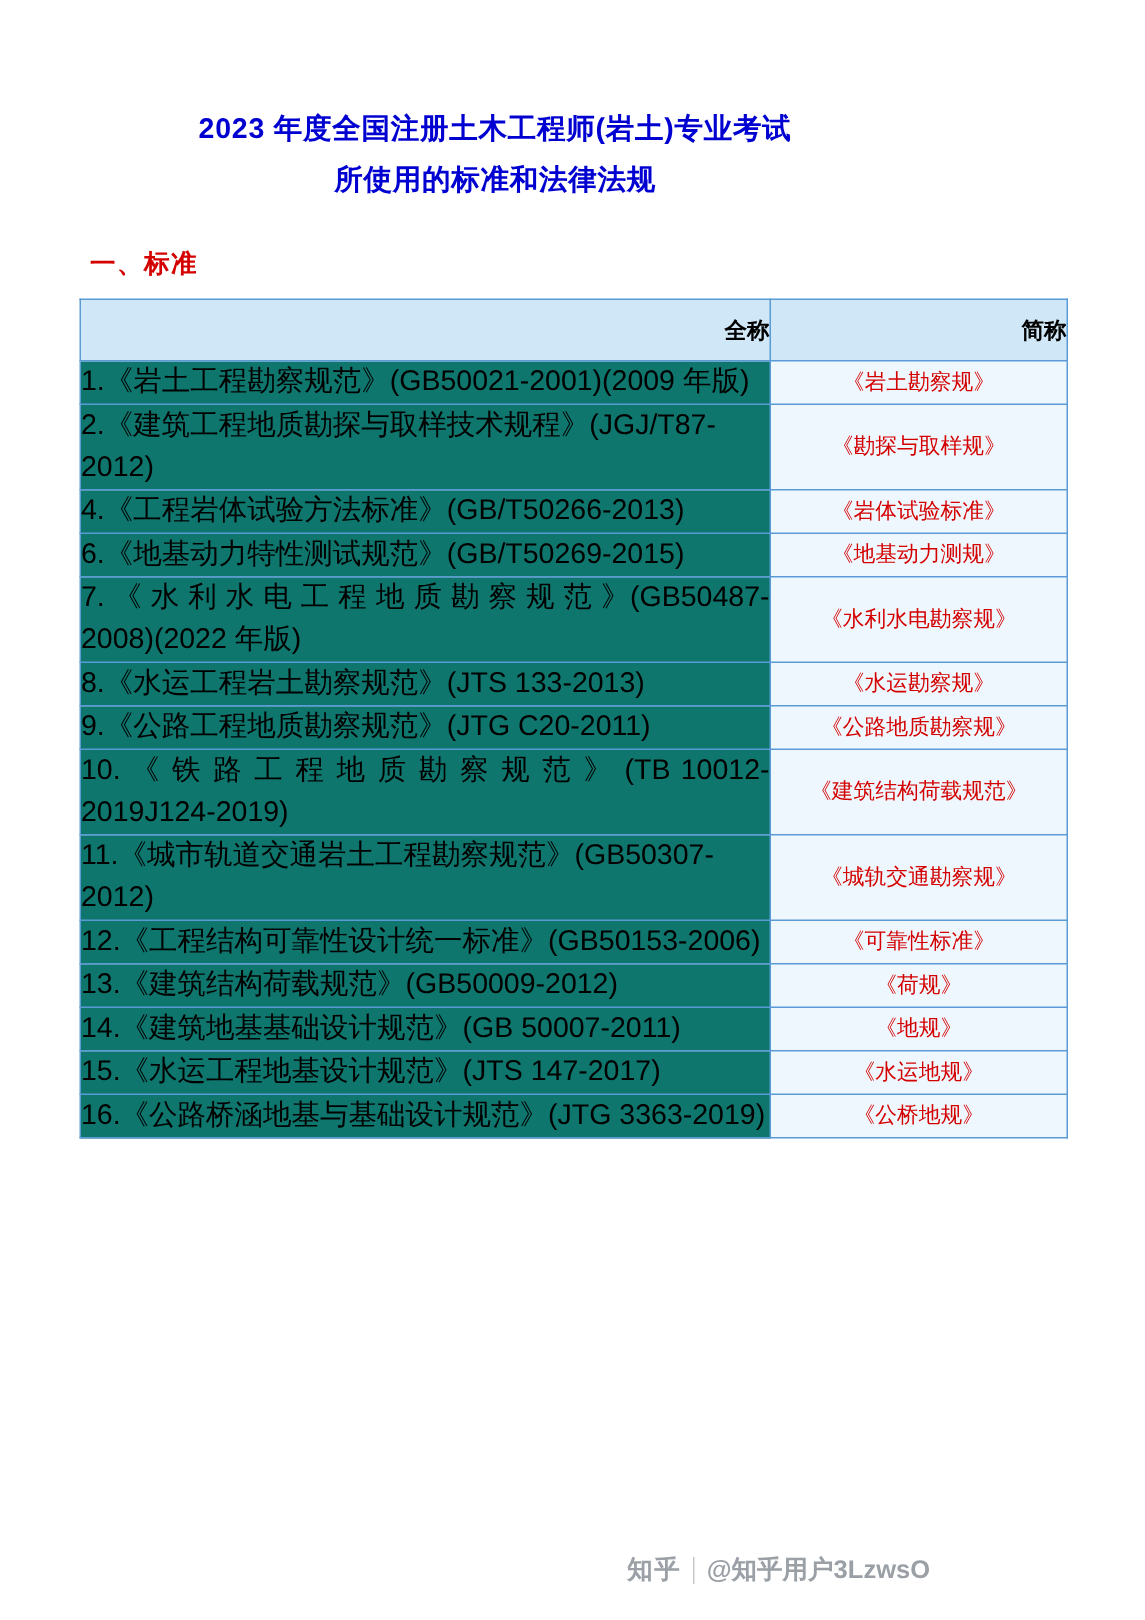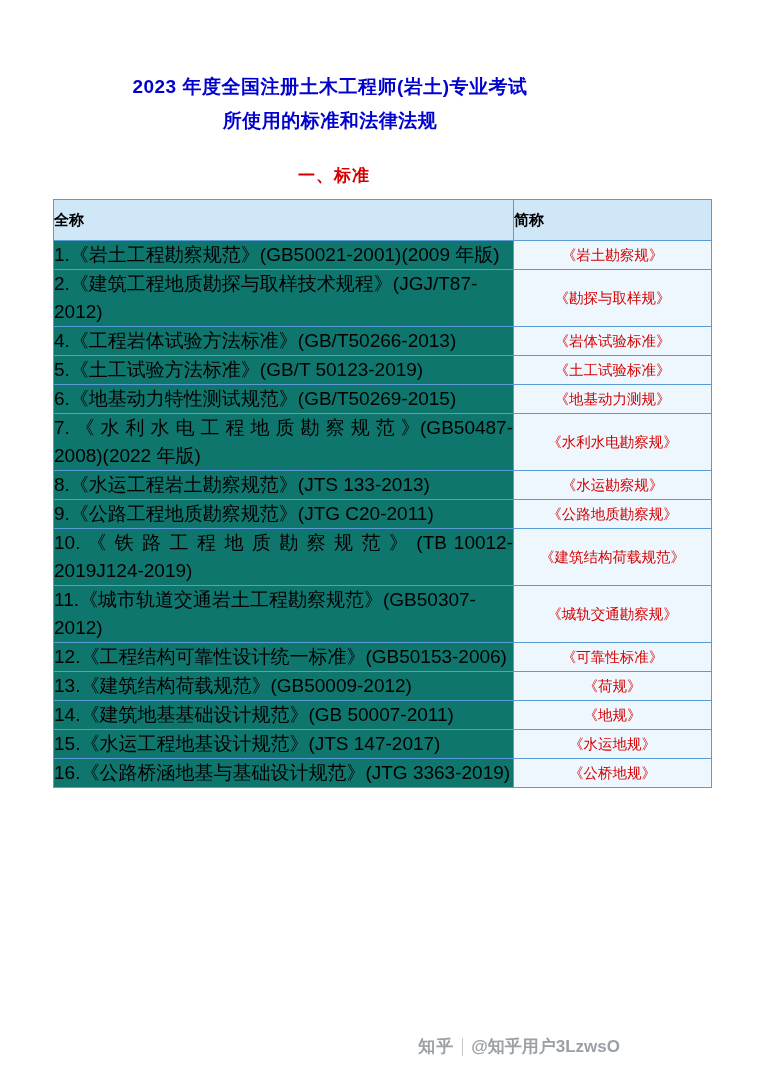--- a/index.html
+++ b/index.html
@@ -31,39 +31,38 @@
     font-size: 19px;
     line-height: 34px;
     letter-spacing: 0.5px;
   }
   .section-heading {
     color: #d40000;
     font-weight: bold;
     font-size: 17px;
     margin: 8px 0 12px 8px;
     letter-spacing: 1px;
-    text-align: center;
   }
   table.std-table {
     border-collapse: collapse;
     width: 658px;
     table-layout: fixed;
     margin-left: 1px;
   }
   table.std-table th,
   table.std-table td {
     border: 1px solid #5b9bd5;
     padding: 0;
     vertical-align: middle;
   }
   table.std-table th {
     background: #cfe7f7;
     font-weight: bold;
     font-size: 15px;
-    text-align: left;
+    text-align: right;
     height: 40px;
     color: #000;
   }
   .col-full { width: 460px; }
   .col-short { width: 198px; }
   td.full-cell {
     background: #0f766e;
     font-size: 19px;
     padding: 9px 10px;
     line-height: 28px;
@@ -135,24 +134,20 @@
       </tr>
       <tr>
         <td class="full-cell">2.《建筑工程地质勘探与取样技术规程》(JGJ/T87-2012)</td>
         <td class="short-cell">《勘探与取样规》</td>
       </tr>
       <tr>
         <td class="full-cell">4.《工程岩体试验方法标准》(GB/T50266-2013)</td>
         <td class="short-cell">《岩体试验标准》</td>
       </tr>
       <tr>
-        <td class="full-cell">5.《土工试验方法标准》(GB/T 50123-2019)</td>
-        <td class="short-cell">《土工试验标准》</td>
-      </tr>
-      <tr>
         <td class="full-cell">6.《地基动力特性测试规范》(GB/T50269-2015)</td>
         <td class="short-cell">《地基动力测规》</td>
       </tr>
       <tr>
         <td class="full-cell justify">7. 《 水 利 水 电 工 程 地 质 勘 察 规 范 》(GB50487-2008)(2022 年版)</td>
         <td class="short-cell">《水利水电勘察规》</td>
       </tr>
       <tr>
         <td class="full-cell">8.《水运工程岩土勘察规范》(JTS 133-2013)</td>
         <td class="short-cell">《水运勘察规》</td>

